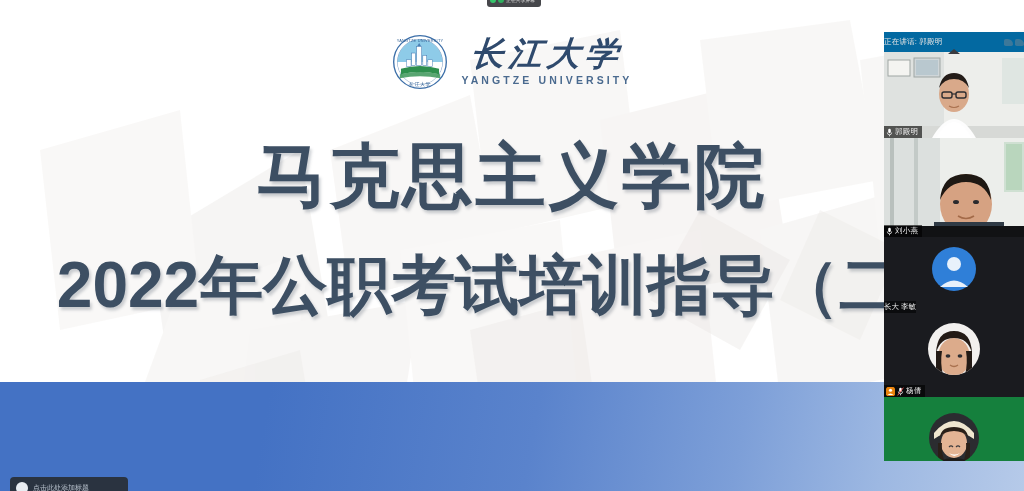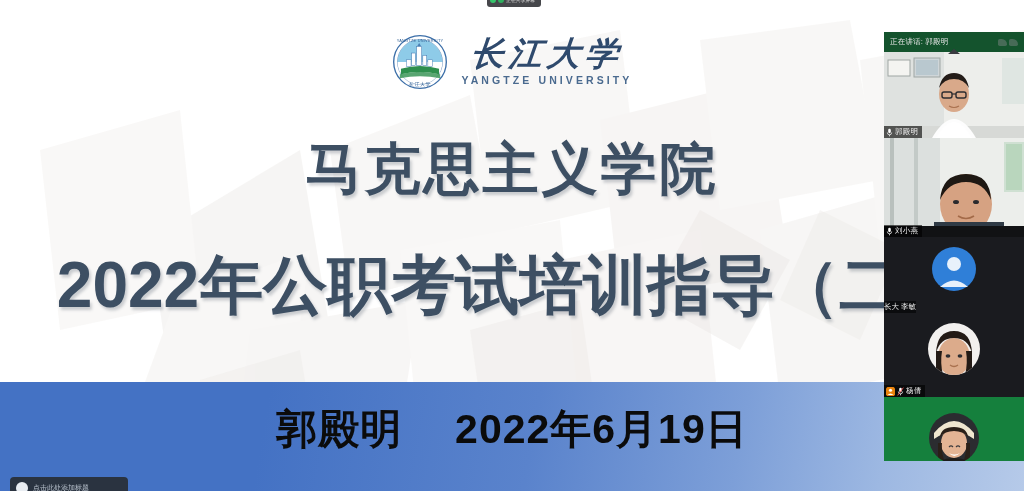--- a/index.html
+++ b/index.html
@@ -39,21 +39,21 @@
     transform:skewX(-6deg);
   }
   #logo-en {
     font-size:10.5px; font-weight:700; color:#4a6a8f;
     letter-spacing:3.1px; margin-top:4px; line-height:1;
   }
 
   
   #title-main {
     position:absolute; top:141px; left:0; width:1024px; text-align:center;
-    font-size:56px; font-weight:700; color:#3d4f63;
+    font-size:70px; font-weight:700; color:#3d4f63;
     letter-spacing:3px; line-height:1; z-index:6; white-space:nowrap;
     text-shadow:2px 3px 3px rgba(80,90,105,.28);
   }
   #title-sub {
     position:absolute; top:253px; left:0; width:1024px; text-align:center;
     font-size:64px; font-weight:700; color:#3d4f63;
     letter-spacing:0px; line-height:1; z-index:6; white-space:nowrap;
     text-shadow:2px 3px 3px rgba(80,90,105,.28);
   }
 
@@ -78,23 +78,23 @@
   #bottom-toolbar .tb-circle { width:12px; height:12px; border-radius:50%; background:#e9edf2; flex:0 0 auto; }
   #bottom-toolbar .tb-txt { font-size:7px; color:#b9c2cd; white-space:nowrap; }
 
   
   #video-panel {
     position:absolute; left:884px; top:32px; width:140px; height:429px;
     background:#1c1d21; z-index:30; overflow:hidden;
     display:flex; flex-direction:column;
   }
   #vp-header {
-    height:20px; flex:0 0 auto; background:#14532d;
+    height:20px; flex:0 0 auto; background:#0369a1;
     display:flex; align-items:center; justify-content:space-between;
-    padding:0 6px;
+    padding:0 0;
   }
   #vp-speaking { font-size:7.5px; color:#e2e2e2; white-space:nowrap; letter-spacing:.2px; }
   #vp-collapse-ctl { display:flex; gap:2px; opacity:.42; }
   #vp-collapse-ctl span { display:block; width:9px; height:7px; background:#8d8d91; border-radius:2px 6px 2px 2px; }
   #vp-caret-up {
     position:absolute; left:884px; top:47px; width:140px; height:9px; z-index:33;
     display:flex; align-items:center; justify-content:center; pointer-events:none;
   }
   #vp-caret-up i {
     display:block; width:0; height:0;
@@ -176,25 +176,20 @@
       <div id="logo-text">
         <div id="logo-cn">长江大学</div>
         <div id="logo-en">YANGTZE UNIVERSITY</div>
       </div>
     </div>
 
     <div id="title-main">马克思主义学院</div>
     <div id="title-sub">2022年公职考试培训指导（二）</div>
 
     <div id="footer-band"></div>
-    <div id="footer-text">
-      <span>郭殿明</span>
-      <span class="gap"></span>
-      <span>2022年6月19日</span>
-    </div>
   </div>
 
   <div id="share-banner">
     <span class="dot"></span>
     <span class="dot d2"></span>
     <span class="txt">正在共享屏幕</span>
   </div>
 
   <div id="bottom-toolbar">
     <span class="tb-circle"></span>

